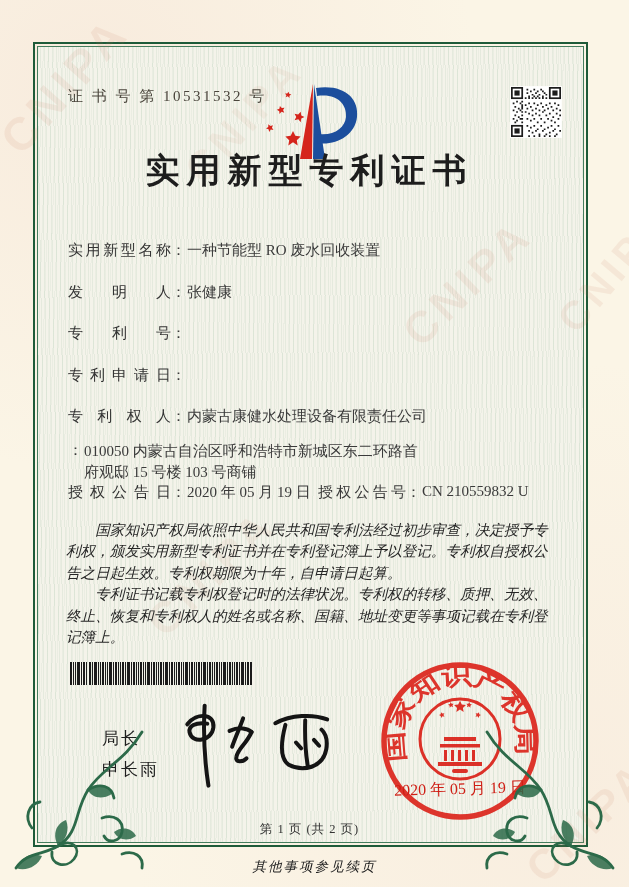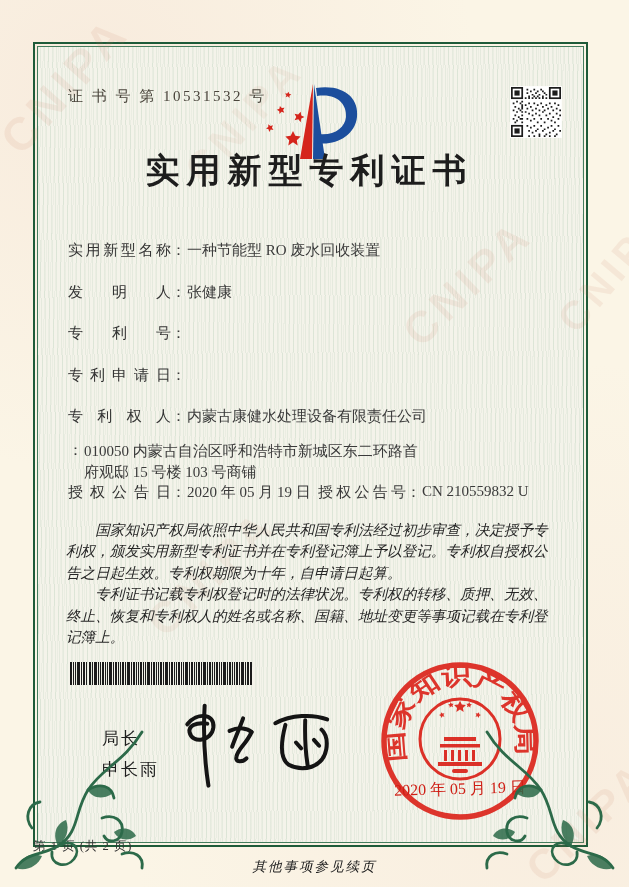--- a/index.html
+++ b/index.html
@@ -58,22 +58,22 @@
     position:absolute; left:66px; font-family:"Liberation Sans","DejaVu Sans",sans-serif;
     font-size:17px; color:#1f1f1f; letter-spacing:2px;padding-left:36px;
   }
   .signature{position:absolute; left:168px; top:696px; transform:rotate(-2deg); z-index:4;}
   .seal{position:absolute; left:372px; top:653px; z-index:4; opacity:.92;}
   .seal-date{
     position:absolute; left:376px; top:779px; width:168px; text-align:center; z-index:5;
     color:#cf1e15; font-size:16px; transform:rotate(-1.5deg); white-space:nowrap;
   }
   .page-footer{
-    position:absolute; left:33px; top:821px; width:553px; 
-    font-size:12.5px; letter-spacing:1px; color:#333;margin-top:17px;
+    position:absolute; left:33px; top:821px; width:553px; text-align:center;
+    font-size:12.5px; letter-spacing:1px; color:#333;
   }
   .cont-note{
     position:absolute; left:0; top:858px; width:629px; text-align:center;
     font-size:13.5px; font-style:italic; color:#222; letter-spacing:2px; z-index:3;
   }
   .flourish{position:absolute; z-index:4; pointer-events:none;}
 </style>
 </head>
 <body>
 

